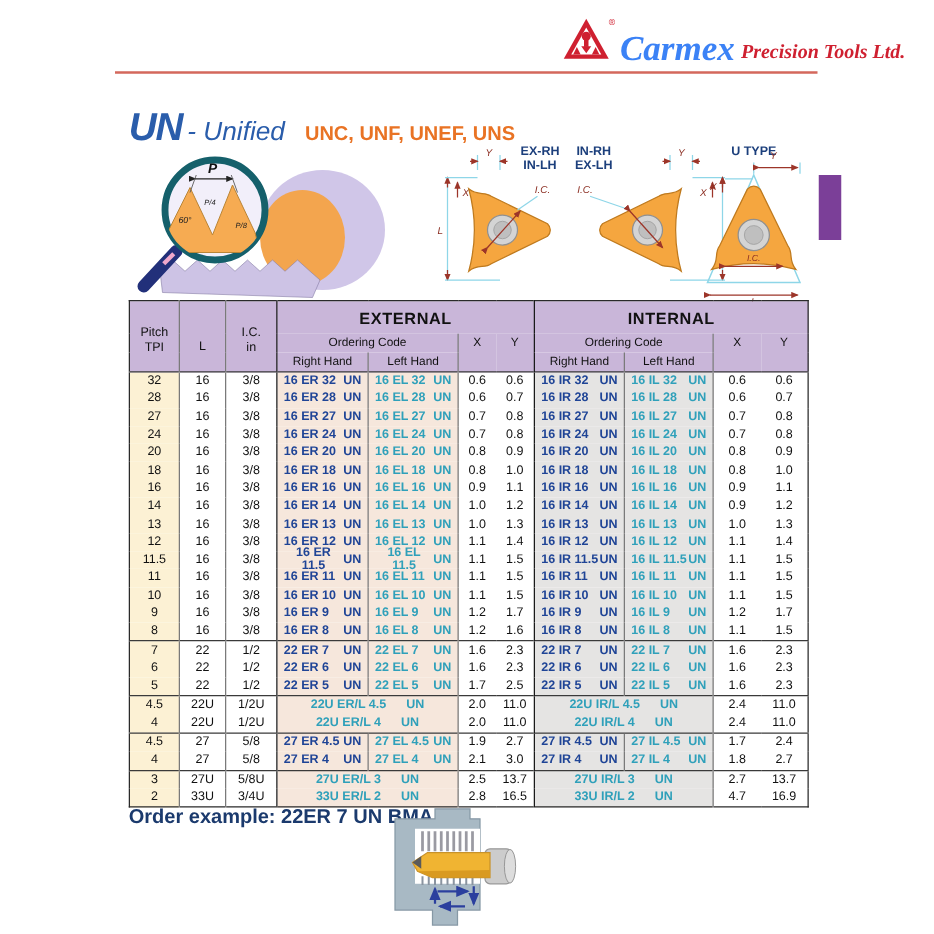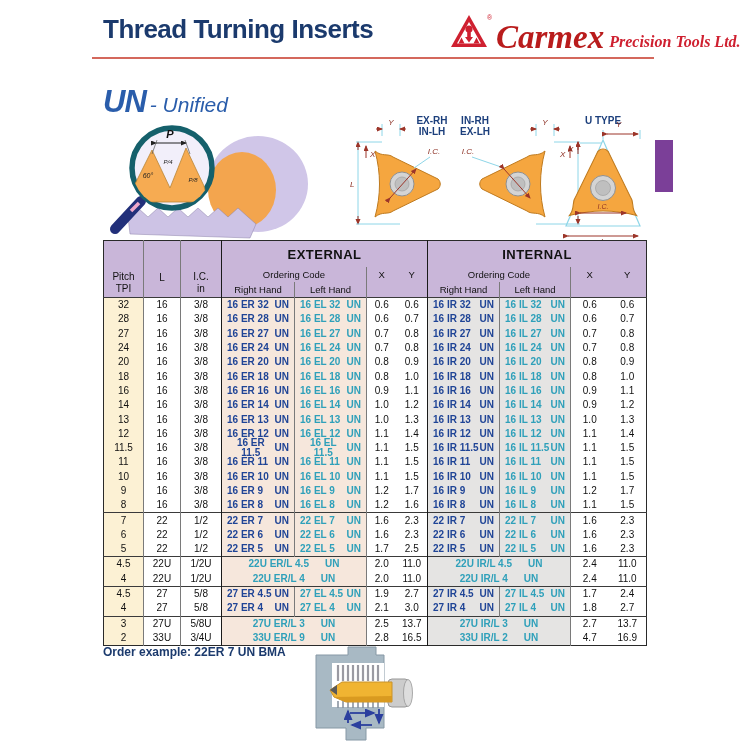--- a/index.html
+++ b/index.html
@@ -2,39 +2,39 @@
 <html><head>
 <meta charset="utf-8">
 <style>
   html,body{margin:0;padding:0;background:#fff;}
   body{width:747px;height:747px;font-family:"Liberation Sans",sans-serif;position:relative;overflow:hidden;}
   .page{position:absolute;inset:0;background:#fff;}
 
   
   .title{position:absolute;left:103px;top:14px;font-size:26px;font-weight:bold;color:#1b3a6d;letter-spacing:-0.5px;}
   .brand{position:absolute;left:448px;top:12px;display:flex;align-items:flex-end;}
-  .brand-name{font-family:"Liberation Serif",serif;font-style:italic;font-weight:bold;font-size:33px;color:#b91c1c;line-height:1;margin-left:4px;}
+  .brand-name{font-family:"Liberation Serif",serif;font-style:italic;font-weight:bold;font-size:28px;color:#3b82f6;line-height:1;margin-left:4px;}
   .brand-tag{font-family:"Liberation Serif",serif;font-style:italic;font-weight:bold;font-size:16px;color:#cf2030;margin-left:5px;margin-bottom:3px;}
   .rule{position:absolute;left:92px;top:57px;width:562px;height:2px;background:#d4685c;}
 
   
   .series{position:absolute;left:103px;top:84px;display:flex;align-items:baseline;}
   .series-code{font-size:31px;font-weight:bold;font-style:italic;color:#2a5dab;letter-spacing:-1px;}
   .series-name{font-size:21px;font-style:italic;color:#2a5dab;margin-left:4px;}
   .series-sub{font-size:16px;font-weight:bold;color:#e97324;margin-left:16px;}
 
   .diagrams{position:absolute;left:100px;top:112px;width:580px;height:133px;}
   .purple-tab{position:absolute;left:655px;top:140px;width:18px;height:52px;background:#7b3f98;}
 
   
   table.main{position:absolute;left:103px;top:240px;width:543px;border-collapse:collapse;table-layout:fixed;border:1.6px solid #2a2a2a;}
   table.main th,table.main td{margin:0;}
   thead th{background:#c9b6d9;font-weight:normal;color:#111;padding:0;}
   .th-section{font-size:13px;font-weight:bold;letter-spacing:0.5px;height:26px;vertical-align:middle;}
-  .th-pitch,.th-ic{vertical-align:bottom;font-size:10px;line-height:12px;padding-bottom:2px;}
+  .th-pitch,.th-ic{vertical-align:bottom;font-size:10px;line-height:12px;padding-bottom:12px;}
   .th-l{vertical-align:bottom;font-size:10px;}
   .th-l div{margin-bottom:14px;}
   .th-oc{font-size:9.5px;height:15px;vertical-align:middle;}
   .th-hand{font-size:9.5px;height:15px;vertical-align:middle;}
   .th-xy{font-size:9.5px;vertical-align:top;padding-top:2px;}
   th{text-align:center;}
 
   .bl{border-left:1px solid #7a7a7a;}
   .blT{border-left:1.8px solid #1a1a1a;}
   tbody tr:first-child td{border-top:1.2px solid #3a3a3a;margin-top:44px;}
@@ -45,29 +45,28 @@
   td.c-plain{background:#ffffff;}
   td.c-num{background:#ffffff;}
   td.c-code{background:#ffffff;font-weight:bold;}
   td.c-code.ext{background:#f6e7dc;}
   td.c-code.int{background:#e5e4e3;}
   .cw{display:flex;justify-content:space-between;align-items:center;padding:0 5px;height:14.3px;}
   td.merged .cw{justify-content:center;gap:16px;}
   .rh-text{color:#1f4496;}
   .lh-text{color:#2fa0ba;}
 
-  .order-example{position:absolute;left:103px;top:645px;font-size:12px;font-weight:bold;color:#1b3a6d;}
+  .order-example{position:absolute;left:103px;top:645px;font-size:16px;font-weight:bold;color:#1b3a6d;}
   .tool-art{position:absolute;left:302px;top:645px;width:120px;height:100px;}
 </style>
 </head>
 <body>
 
 <div class="page">
 
-  <div class="title">Thread Turning Inserts</div>
 
   <div class="brand">
     <svg width="44" height="42" viewBox="0 0 44 42">
       <path d="M21,3 L39,35 L3,35 Z" fill="#cf2030"></path>
       <path d="M21,10 L33,31.5 L9,31.5 Z" fill="#ffffff"></path>
       <circle cx="21" cy="17" r="3.6" fill="#cf2030"></circle>
       <rect x="19.2" y="20" width="3.6" height="5.5" fill="#cf2030"></rect>
       <path d="M17,25 L25,25 L21,30.5 Z" fill="#cf2030"></path>
       <path d="M10.5,31.5 L13.5,25.5 L16.5,31.5 Z" fill="#cf2030"></path>
       <path d="M25.5,31.5 L28.5,25.5 L31.5,31.5 Z" fill="#cf2030"></path>
@@ -75,20 +74,21 @@
     </svg>
     <span class="brand-name">Carmex</span>
     <span class="brand-tag">Precision Tools Ltd.</span>
   </div>
 
   <div class="rule"></div>
 
   <div class="series">
     <span class="series-code">UN</span>
     <span class="series-name">- Unified</span>
+    <span class="series-sub">UNC, UNF, UNEF, UNS</span>
   </div>
 
   <svg class="diagrams" viewBox="0 0 580 133">
     <defs>
       <marker id="mRed" markerWidth="7" markerHeight="7" refX="5" refY="2.5" orient="auto">
         <path d="M0,0 L6,2.5 L0,5 Z" fill="#9c3529"></path>
       </marker>
       <marker id="mBlk" markerWidth="7" markerHeight="7" refX="5" refY="2.5" orient="auto">
         <path d="M0,0 L6,2.5 L0,5 Z" fill="#222222"></path>
       </marker>
@@ -957,21 +957,21 @@
           </td>
           <td class="c-num bl">2.7</td>
           <td class="c-num">13.7</td>
         </tr>
         <tr>
           <td class="c-pitch">2</td>
           <td class="c-plain bl">33U</td>
           <td class="c-plain bl">3/4U</td>
           <td class="c-code ext merged blT" colspan="2">
             <div class="cw">
-              <span class="lh-text">33U ER/L 9</span>
+              <span class="lh-text">33U ER/L 2</span>
               <span class="lh-text">UN</span>
             </div>
           </td>
           <td class="c-num bl">2.8</td>
           <td class="c-num">16.5</td>
           <td class="c-code int merged blT" colspan="2">
             <div class="cw">
               <span class="lh-text">33U IR/L 2</span>
               <span class="lh-text">UN</span>
             </div>

